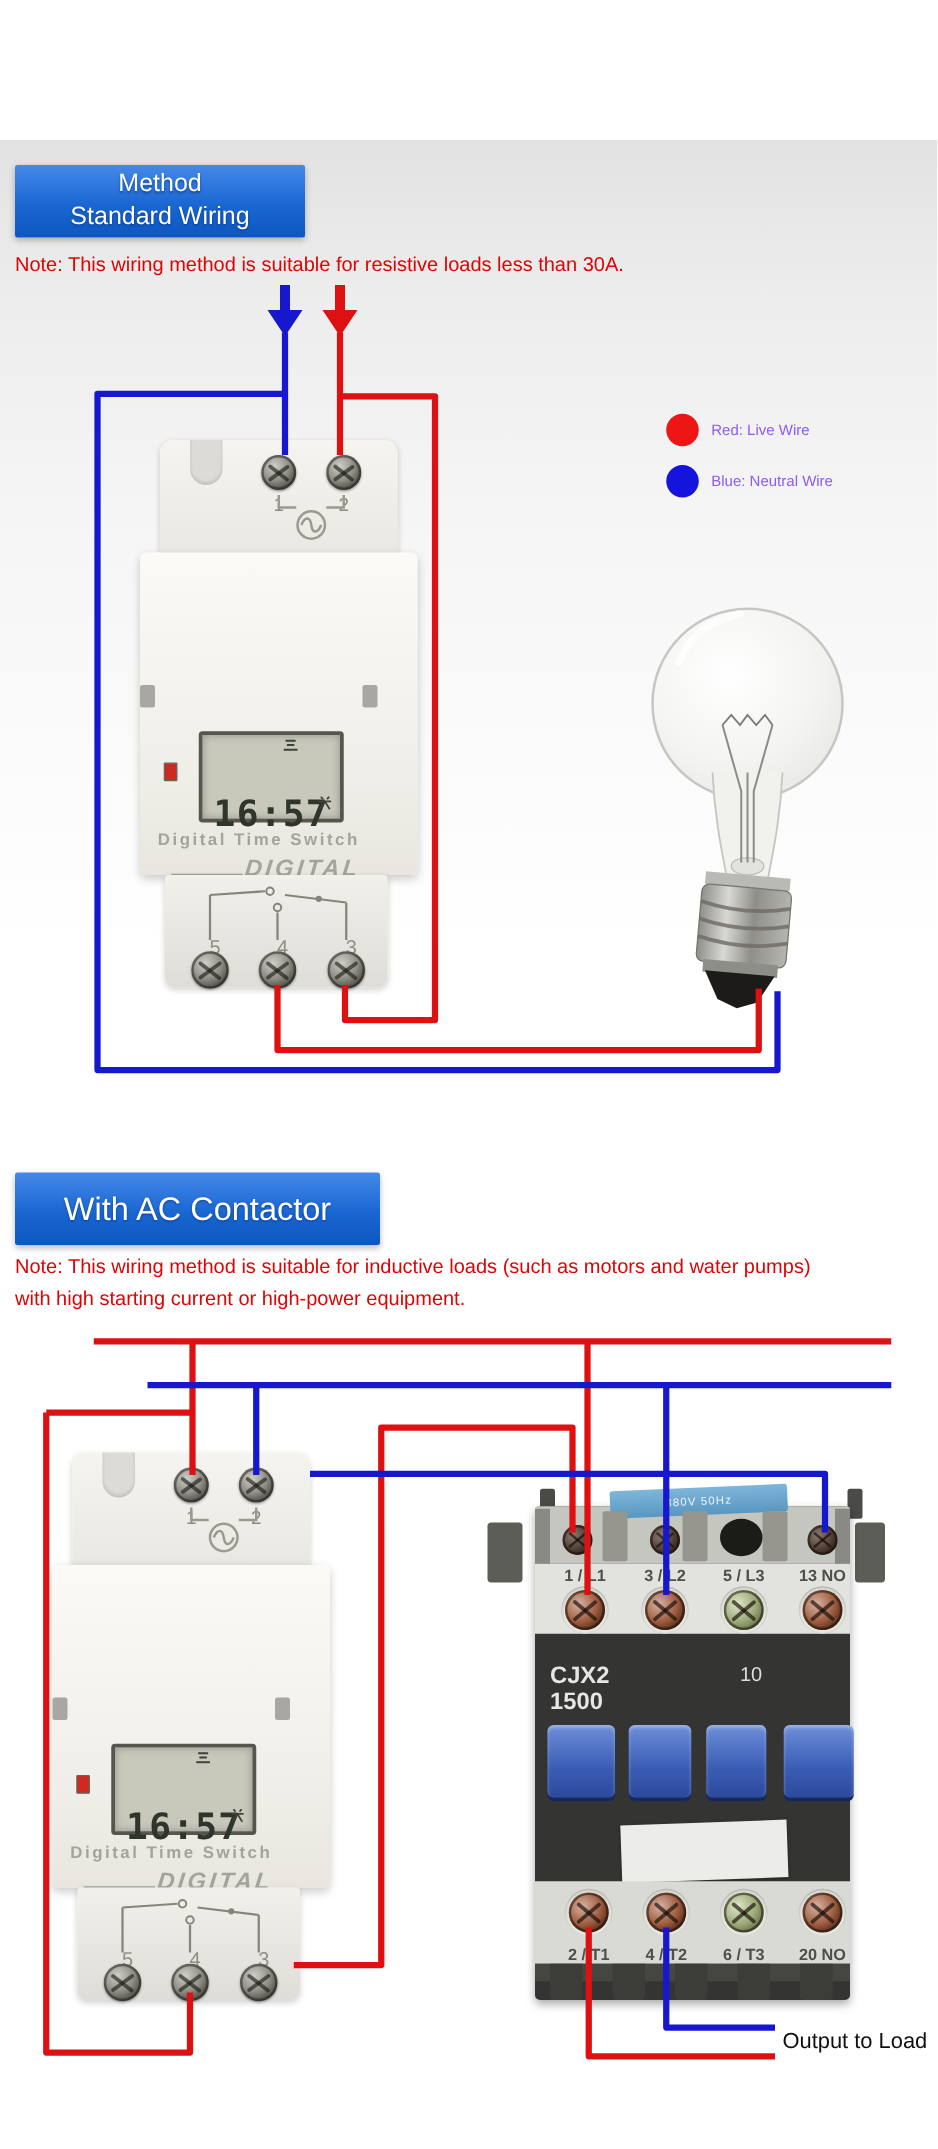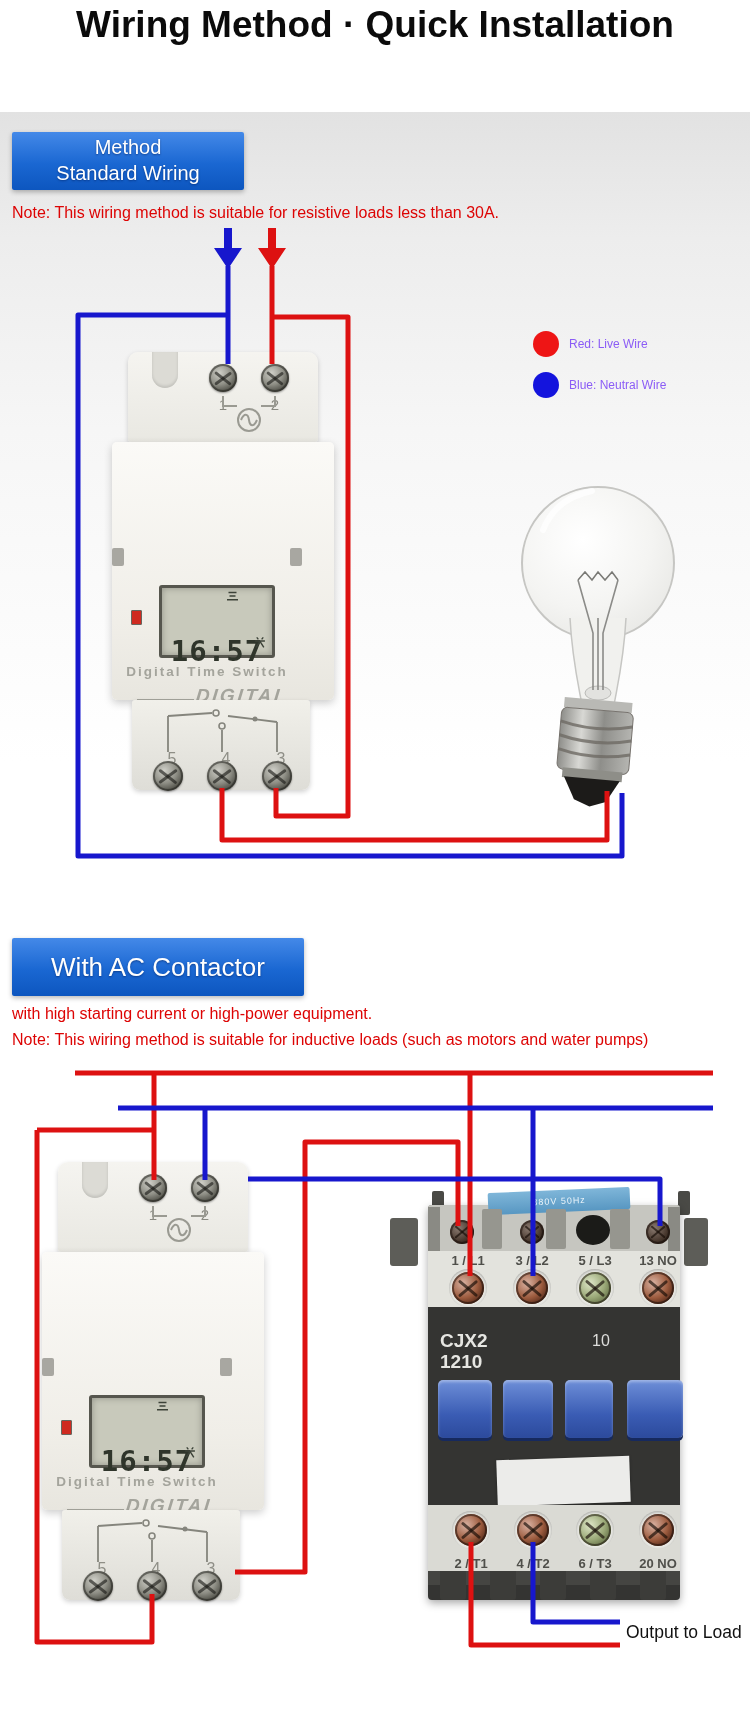--- a/index.html
+++ b/index.html
@@ -111,21 +111,20 @@
   .wred{stroke:#dd1111;stroke-width:5;fill:none;stroke-linejoin:round;stroke-linecap:butt;}
   .wblue{stroke:#1717cd;stroke-width:5;fill:none;stroke-linejoin:round;stroke-linecap:butt;}
   .out-label{position:absolute;left:626px;top:1622px;font-size:17.5px;font-weight:500;color:#101010;}
   .z2{z-index:2;} .z5{z-index:5;}
 </style>
 </head>
 <body>
 
 <div id="stage">
 
-  <h1 class="title">Wiring Method · Quick Installation</h1>
 
   <div class="panel p1"></div>
 
   <div class="banner banner1">
     <div>Method</div>
     <div>Standard Wiring</div>
   </div>
   <p class="note n1">Note: This wiring method is suitable for resistive loads less than 30A.</p>
 
   <div class="legend">
@@ -226,22 +225,22 @@
     <g>
       <polygon points="268,228 276,228 276,248 286,248 272,269 258,248 268,248" fill="#dd1111"></polygon>
       <path class="wred" d="M272,266 V364"></path>
       <path class="wred" d="M272,317 H348 V816 H276 V788"></path>
       <path class="wred" d="M222,788 V840 H607 V791"></path>
     </g>
   </svg>
 
   <div class="banner banner2">With AC Contactor</div>
   <div class="note n2">
+    <div>Note: This wiring method is suitable for inductive loads (such as motors and water pumps)</div>
     <div>with high starting current or high-power equipment.</div>
-    <div>Note: This wiring method is suitable for inductive loads (such as motors and water pumps)</div>
   </div>
 
   <div class="timer z2" style="left:58px;top:1162px;">
     <div class="t-top">
       <div class="t-notch"></div>
       <div class="screw sw28" style="left:81px;top:12px;"></div>
       <div class="screw sw28" style="left:133px;top:12px;"></div>
       <span class="t-term" style="left:87px;">1</span>
       <span class="t-term" style="left:139px;">2</span>
       <svg class="t-ac" viewBox="0 0 84 46">
@@ -311,21 +310,21 @@
     <div class="boss" style="left:61px;top:94px;"></div>
     <div class="boss" style="left:125px;top:94px;"></div>
     <div class="boss" style="left:188px;top:94px;"></div>
     <div class="boss" style="left:251px;top:94px;"></div>
     <div class="cscrew cs32" style="left:64px;top:97px;"></div>
     <div class="cscrew cs32" style="left:128px;top:97px;"></div>
     <div class="cscrew cs-green cs32" style="left:191px;top:97px;"></div>
     <div class="cscrew cs32" style="left:254px;top:97px;"></div>
     <div class="c-model">
       <div>CJX2</div>
-      <div>1210</div>
+      <div>1500</div>
     </div>
     <div class="c-aux">10</div>
     <div class="c-btn" style="left:50px;width:54px;"></div>
     <div class="c-btn" style="left:115px;width:50px;"></div>
     <div class="c-btn" style="left:177px;width:48px;"></div>
     <div class="c-btn" style="left:239px;width:56px;"></div>
     <div class="c-plate"></div>
     <div class="c-stripBot"></div>
     <div class="boss" style="left:64px;top:336px;"></div>
     <div class="boss" style="left:126px;top:336px;"></div>

